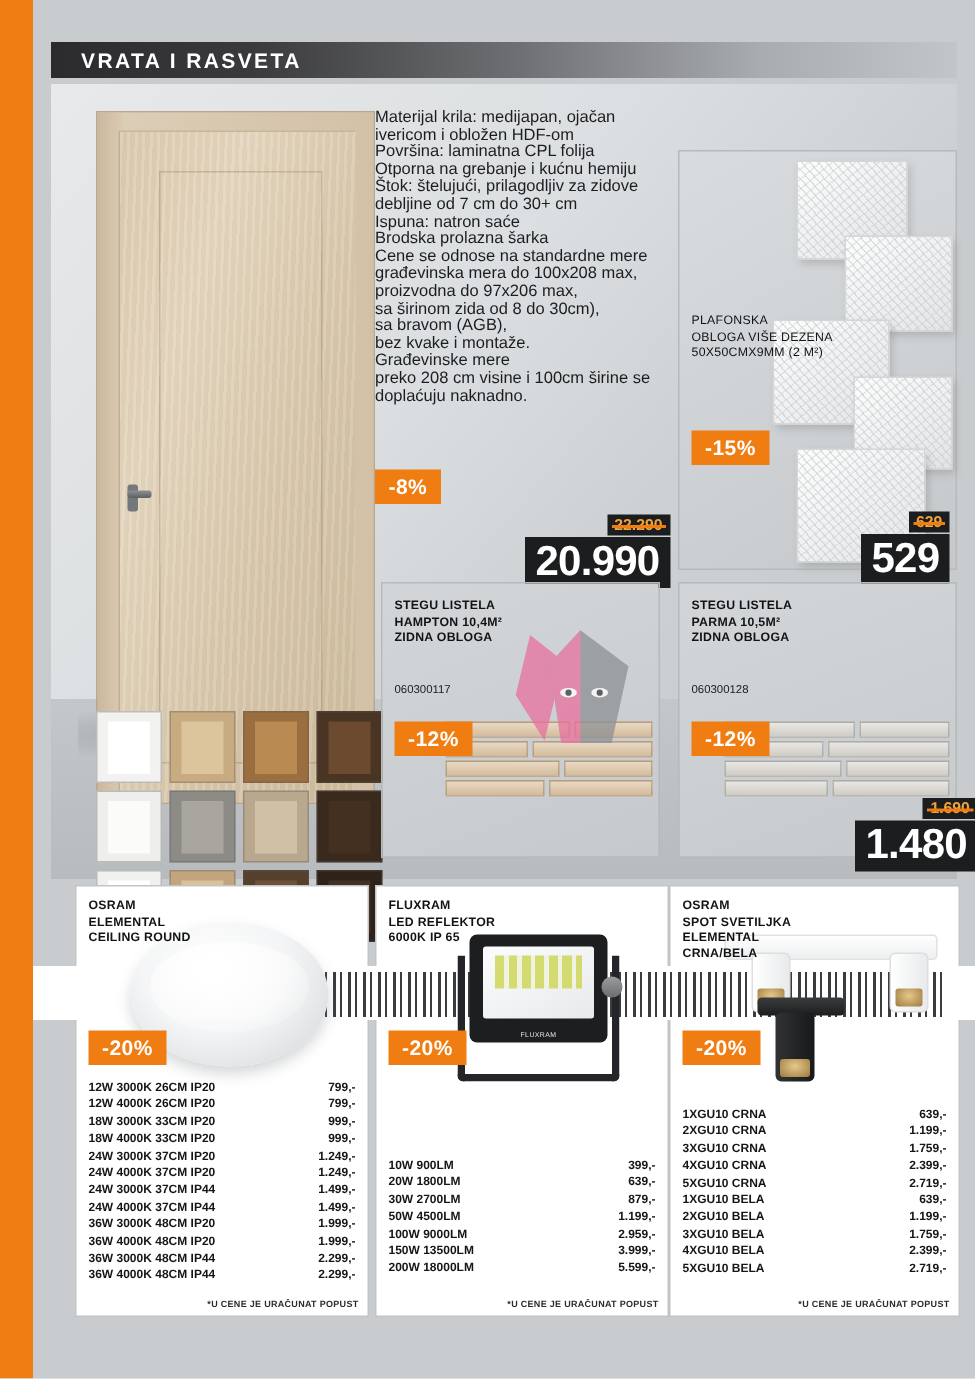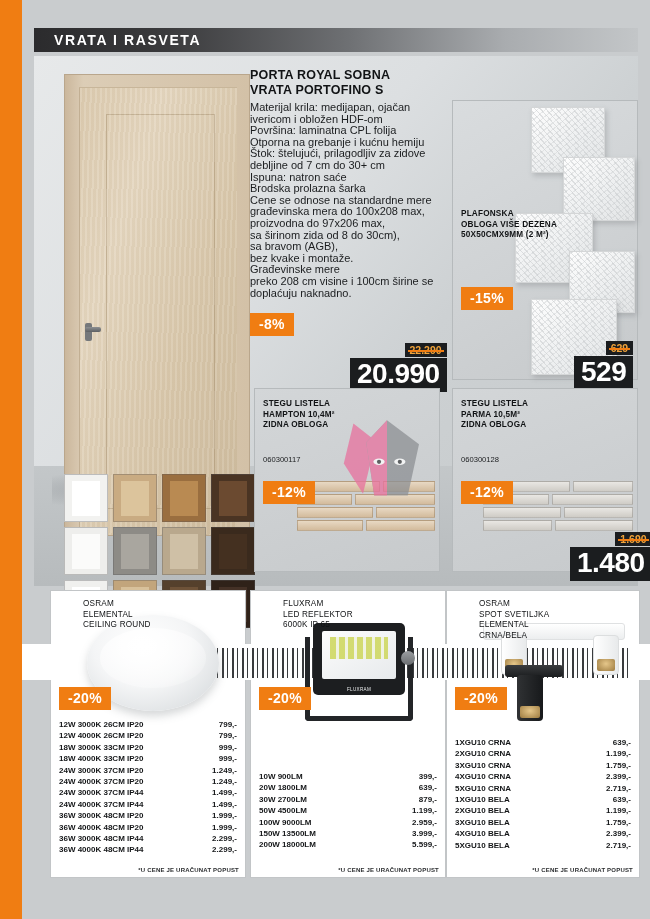--- a/index.html
+++ b/index.html
@@ -162,21 +162,21 @@
     box-shadow: 2px 3px 5px rgba(90,95,100,.25);
   }
   .tile:after {
     content:""; position:absolute; inset:0;
     background:
       repeating-linear-gradient(48deg, rgba(200,203,205,.55) 0 1px, rgba(255,255,255,0) 1px 4px),
       repeating-linear-gradient(-40deg, rgba(205,208,210,.45) 0 1px, rgba(255,255,255,0) 1px 5px);
   }
   .card-ceiling .label {
     position: absolute; left: 8px; top: 108px;
-    font-size: 8.2px; font-weight: bold; color: #111315;
+    font-size: 8.2px; font-weight: normal; color: #111315;
     line-height: 10.5px; letter-spacing: .2px; z-index: 5;
   }
   .badge-ceiling { position: absolute; left: 8px; top: 186px; z-index: 6; }
   .pb-ceiling { left: 520px; top: 338px; }
 
   
   .card-stone {
     position: absolute; top: 388px; width: 186px; height: 184px;
     background: linear-gradient(160deg, #d3d6d8, #c7cacc);
     border: 1px solid #b6babc;
@@ -219,22 +219,22 @@
   .card-bottom {
     position: absolute; top: 590px; width: 196px; height: 288px;
     background: #ffffff;
     border: 1px solid #c2c5c7;
   }
   .card-bottom.c1 { left: 28px; }
   .card-bottom.c2 { left: 228px; }
   .card-bottom.c3 { left: 424px; width: 194px; }
   .card-bottom .label {
     position: absolute; left: 8px; top: 8px;
-    font-size: 8.2px; font-weight: normal; color: #111315;
-    line-height: 10.5px; letter-spacing: .2px; z-index: 6; margin-left: 24px;
+    font-size: 8.2px; font-weight: bold; color: #111315;
+    line-height: 10.5px; letter-spacing: .2px; z-index: 6;
   }
   .badge-bottom { position: absolute; left: 8px; z-index: 7; }
 
   .spec-list {
     position: absolute; left: 8px; right: 8px;
     z-index: 6;
   }
   .spec-row {
     display: flex; justify-content: space-between;
     font-size: 8px; font-weight: bold; color: #141618;
@@ -393,24 +393,20 @@
           <div class="swatch" style="background: rgb(85, 64, 44);">
             <div class="sw-inner" style="background: rgb(110, 82, 56);"></div>
           </div>
           <div class="swatch" style="background: rgb(47, 34, 25);">
             <div class="sw-inner" style="background: rgb(68, 49, 38);"></div>
           </div>
         </div>
     </div>
 
     <div class="door-text">
-      <h2>
-        <span>PORTA ROYAL SOBNA</span><br>
-        <span>VRATA PORTOFINO S</span>
-      </h2>
       <div class="desc" id="main-desc">
           <div>Materijal krila: medijapan, ojačan</div>
           <div>ivericom i obložen HDF-om</div>
           <div>Površina: laminatna CPL folija</div>
           <div>Otporna na grebanje i kućnu hemiju</div>
           <div>Štok: štelujući, prilagodljiv za zidove</div>
           <div>debljine od 7 cm do 30+ cm</div>
           <div>Ispuna: natron saće</div>
           <div>Brodska prolazna šarka</div>
           <div>Cene se odnose na standardne mere</div>

